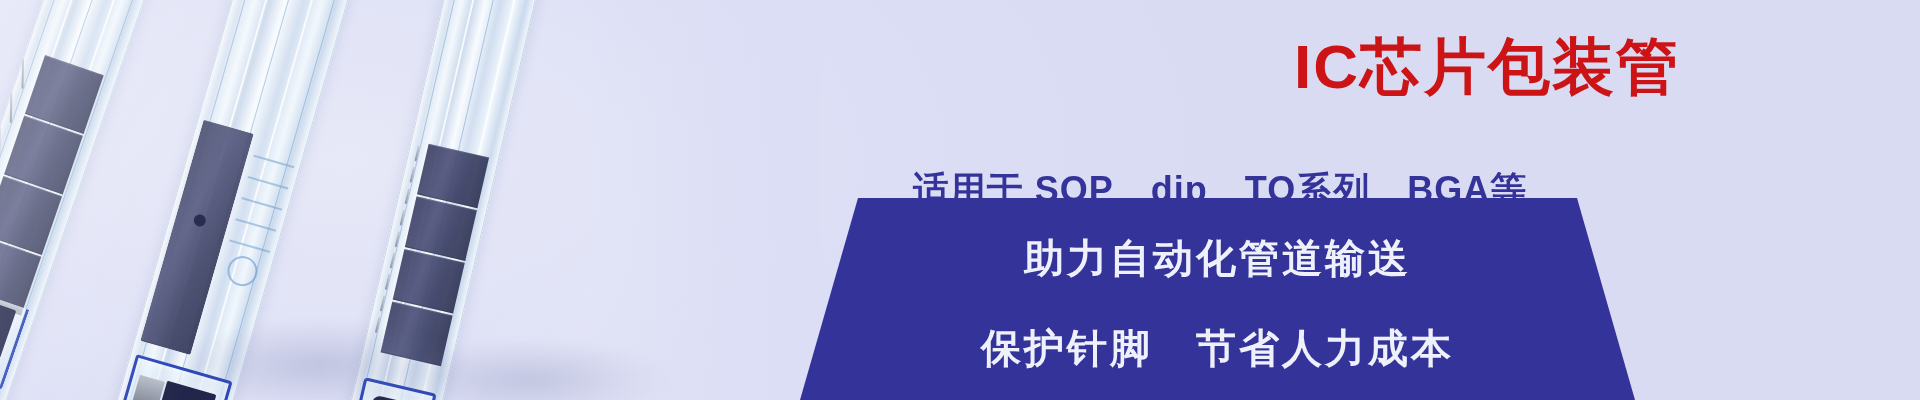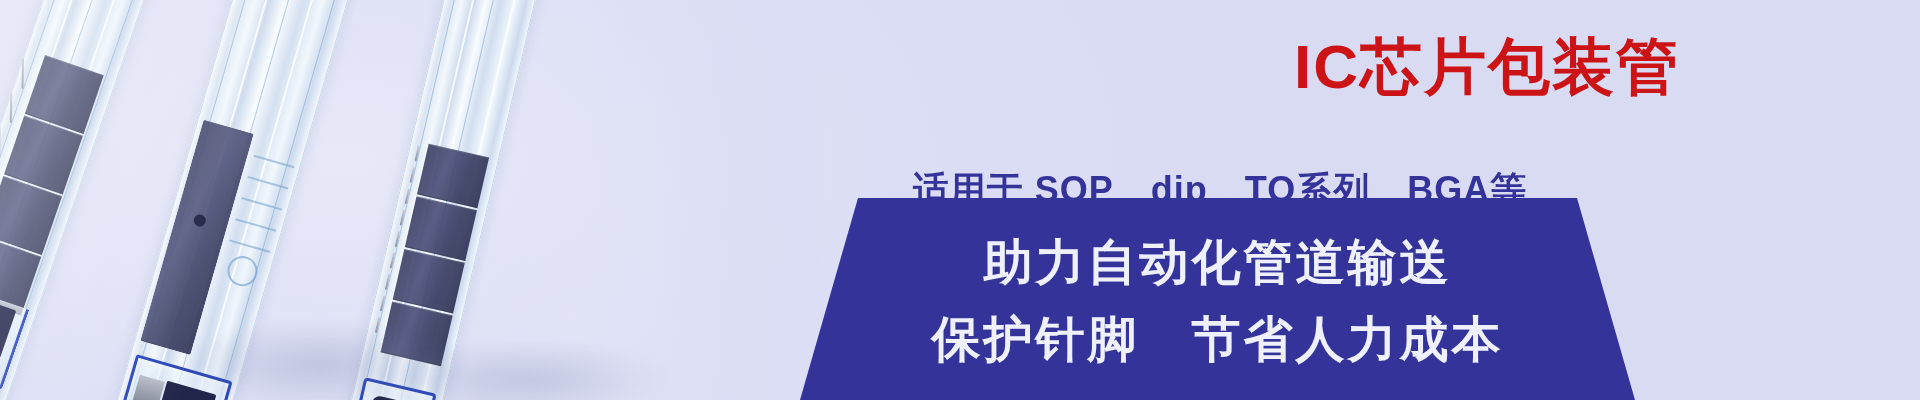--- a/index.html
+++ b/index.html
@@ -147,27 +147,27 @@
     position:absolute;
     left:40px; top:198px;
     width:835px; height:202px;
     background:#343399;
     clip-path:polygon(58px 0, 777px 0, 835px 202px, 0 202px);
   }
   #panel .line{
     text-align:center;
     color:#eef0fb;
     font-weight:bold;
-    font-size:49px;
+    font-size:40px;
     letter-spacing:3px;
     line-height:1;
     white-space:nowrap;
   }
   #panel .line.l1{ margin-top:40px; }
-  #panel .line.l2{ margin-top:28px; }
+  #panel .line.l2{ margin-top:50px; }
 </style>
 </head>
 <body>
 
 <div id="banner">
 
   <div id="photo">
 
     <div class="tube" id="tube1">
       <div class="body"></div>

